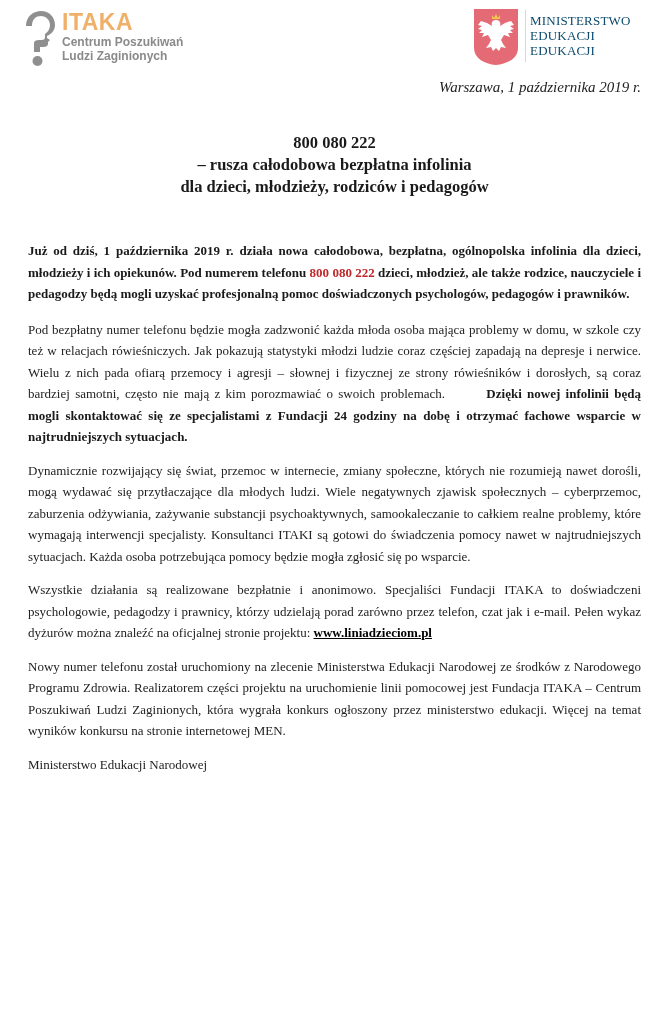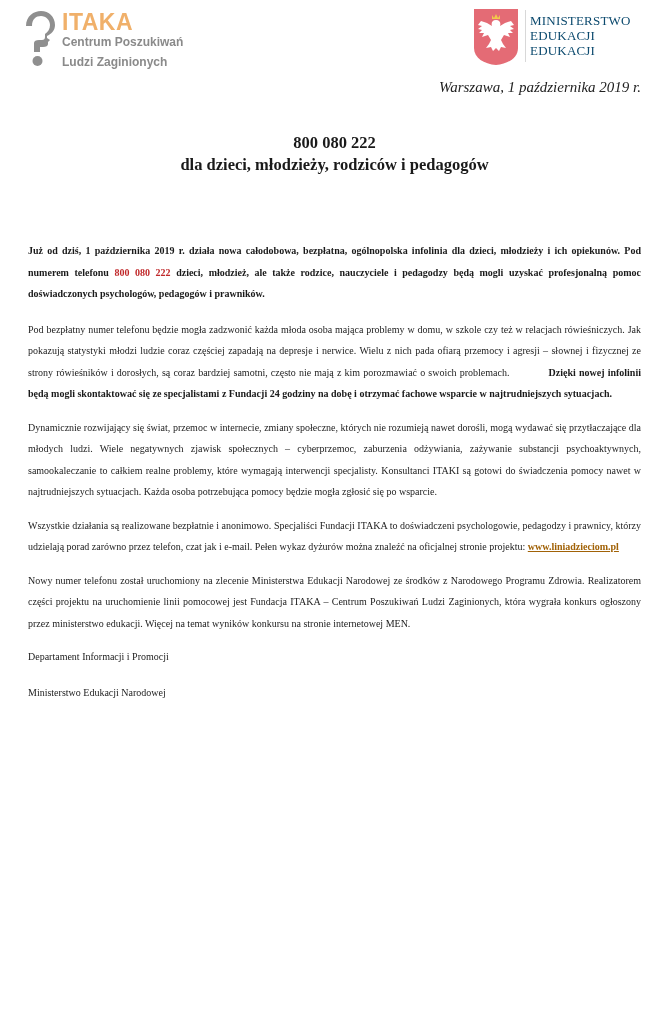--- a/index.html
+++ b/index.html
@@ -51,21 +51,21 @@
       position: absolute;
       left: 40px;
       font-family: "Liberation Sans", "DejaVu Sans", sans-serif;
       font-weight: bold;
       font-size: 12px;
       color: #8a8a8a;
       line-height: 13px;
       white-space: nowrap;
     }
     .itaka-sub.l1 { top: 28px; }
-    .itaka-sub.l2 { top: 48px; }
+    .itaka-sub.l2 { top: 42px; }
 
     .men-logo {
       position: absolute;
       left: 473px;
       top: 8px;
       width: 185px;
       height: 60px;
     }
     .men-emblem {
       position: absolute;
@@ -115,33 +115,33 @@
       font-size: 16.5px;
       line-height: 22px;
       color: #1a1a1a;
     }
 
     .body-text {
       position: absolute;
       left: 28px;
       width: 613px;
       top: 240px;
-      font-size: 10px;
+      font-size: 13px;
       line-height: 21.5px;
       text-align: justify;
       color: #222;
     }
     .body-text p {
       margin: 0 0 12px 0;
     }
     .body-text p.gap-lg { margin-bottom: 14px; }
     .b { font-weight: bold; color: #1a1a1a; margin-left: 36px; }
     .red { color: #c0282a; }
     .link {
-      color: #a16207;
+      color: #000000;
       text-decoration: underline;
       font-weight: bold;
     }
     .sig {
       margin: 0 0 14px 0 !important;
       text-align: left;
     }
   </style>
 </head>
 <body>
@@ -167,31 +167,31 @@
     <div class="men-divider"></div>
     <div class="men-text l1">MINISTERSTWO</div>
     <div class="men-text l2">EDUKACJI</div>
     <div class="men-text l3">EDUKACJI</div>
   </div>
 
   <div class="date">Warszawa, 1 października 2019 r.</div>
 
   <div class="headline">
     <div>800 080 222</div>
+    <div>– rusza całodobowa bezpłatna infolinia</div>
     <div>dla dzieci, młodzieży, rodziców i pedagogów</div>
   </div>
 
   <div class="body-text">
     <p class="b gap-lg"><span>Już od dziś, 1 października 2019 r. działa nowa całodobowa, bezpłatna, ogólnopolska infolinia dla dzieci, młodzieży i ich opiekunów. Pod numerem telefonu </span><span class="red">800 080 222</span><span> dzieci, młodzież, ale także rodzice, nauczyciele i pedagodzy będą mogli uzyskać profesjonalną pomoc doświadczonych psychologów, pedagogów i prawników.</span></p>
 
     <p><span>Pod bezpłatny numer telefonu będzie mogła zadzwonić każda młoda osoba mająca problemy w domu, w szkole czy też w relacjach rówieśniczych. Jak pokazują statystyki młodzi ludzie coraz częściej zapadają na depresje i nerwice. Wielu z nich pada ofiarą przemocy i agresji – słownej i fizycznej ze strony rówieśników i dorosłych, są coraz bardziej samotni, często nie mają z kim porozmawiać o swoich problemach. </span><span class="b">Dzięki nowej infolinii będą mogli skontaktować się ze specjalistami z Fundacji 24 godziny na dobę i otrzymać fachowe wsparcie w najtrudniejszych sytuacjach.</span></p>
 
     <p>Dynamicznie rozwijający się świat, przemoc w internecie, zmiany społeczne, których nie rozumieją nawet dorośli, mogą wydawać się przytłaczające dla młodych ludzi. Wiele negatywnych zjawisk społecznych – cyberprzemoc, zaburzenia odżywiania, zażywanie substancji psychoaktywnych, samookaleczanie to całkiem realne problemy, które wymagają interwencji specjalisty. Konsultanci ITAKI są gotowi do świadczenia pomocy nawet w najtrudniejszych sytuacjach. Każda osoba potrzebująca pomocy będzie mogła zgłosić się po wsparcie.</p>
 
 
     <p><span>Wszystkie działania są realizowane bezpłatnie i anonimowo. Specjaliści Fundacji ITAKA to doświadczeni psychologowie, pedagodzy i prawnicy, którzy udzielają porad zarówno przez telefon, czat jak i e-mail. Pełen wykaz dyżurów można znaleźć na oficjalnej stronie projektu: </span><a class="link">www.liniadzieciom.pl</a></p>
 
     <p>Nowy numer telefonu został uruchomiony na zlecenie Ministerstwa Edukacji Narodowej ze środków z Narodowego Programu Zdrowia. Realizatorem części projektu na uruchomienie linii pomocowej jest Fundacja ITAKA – Centrum Poszukiwań Ludzi Zaginionych, która wygrała konkurs ogłoszony przez ministerstwo edukacji. Więcej na temat wyników konkursu na stronie internetowej MEN.</p>
 
-    <p class="sig">Departament Informacji i Promocji</p>
     <p class="sig">Ministerstwo Edukacji Narodowej</p>
   </div>
 </div>
 
 </body></html>

